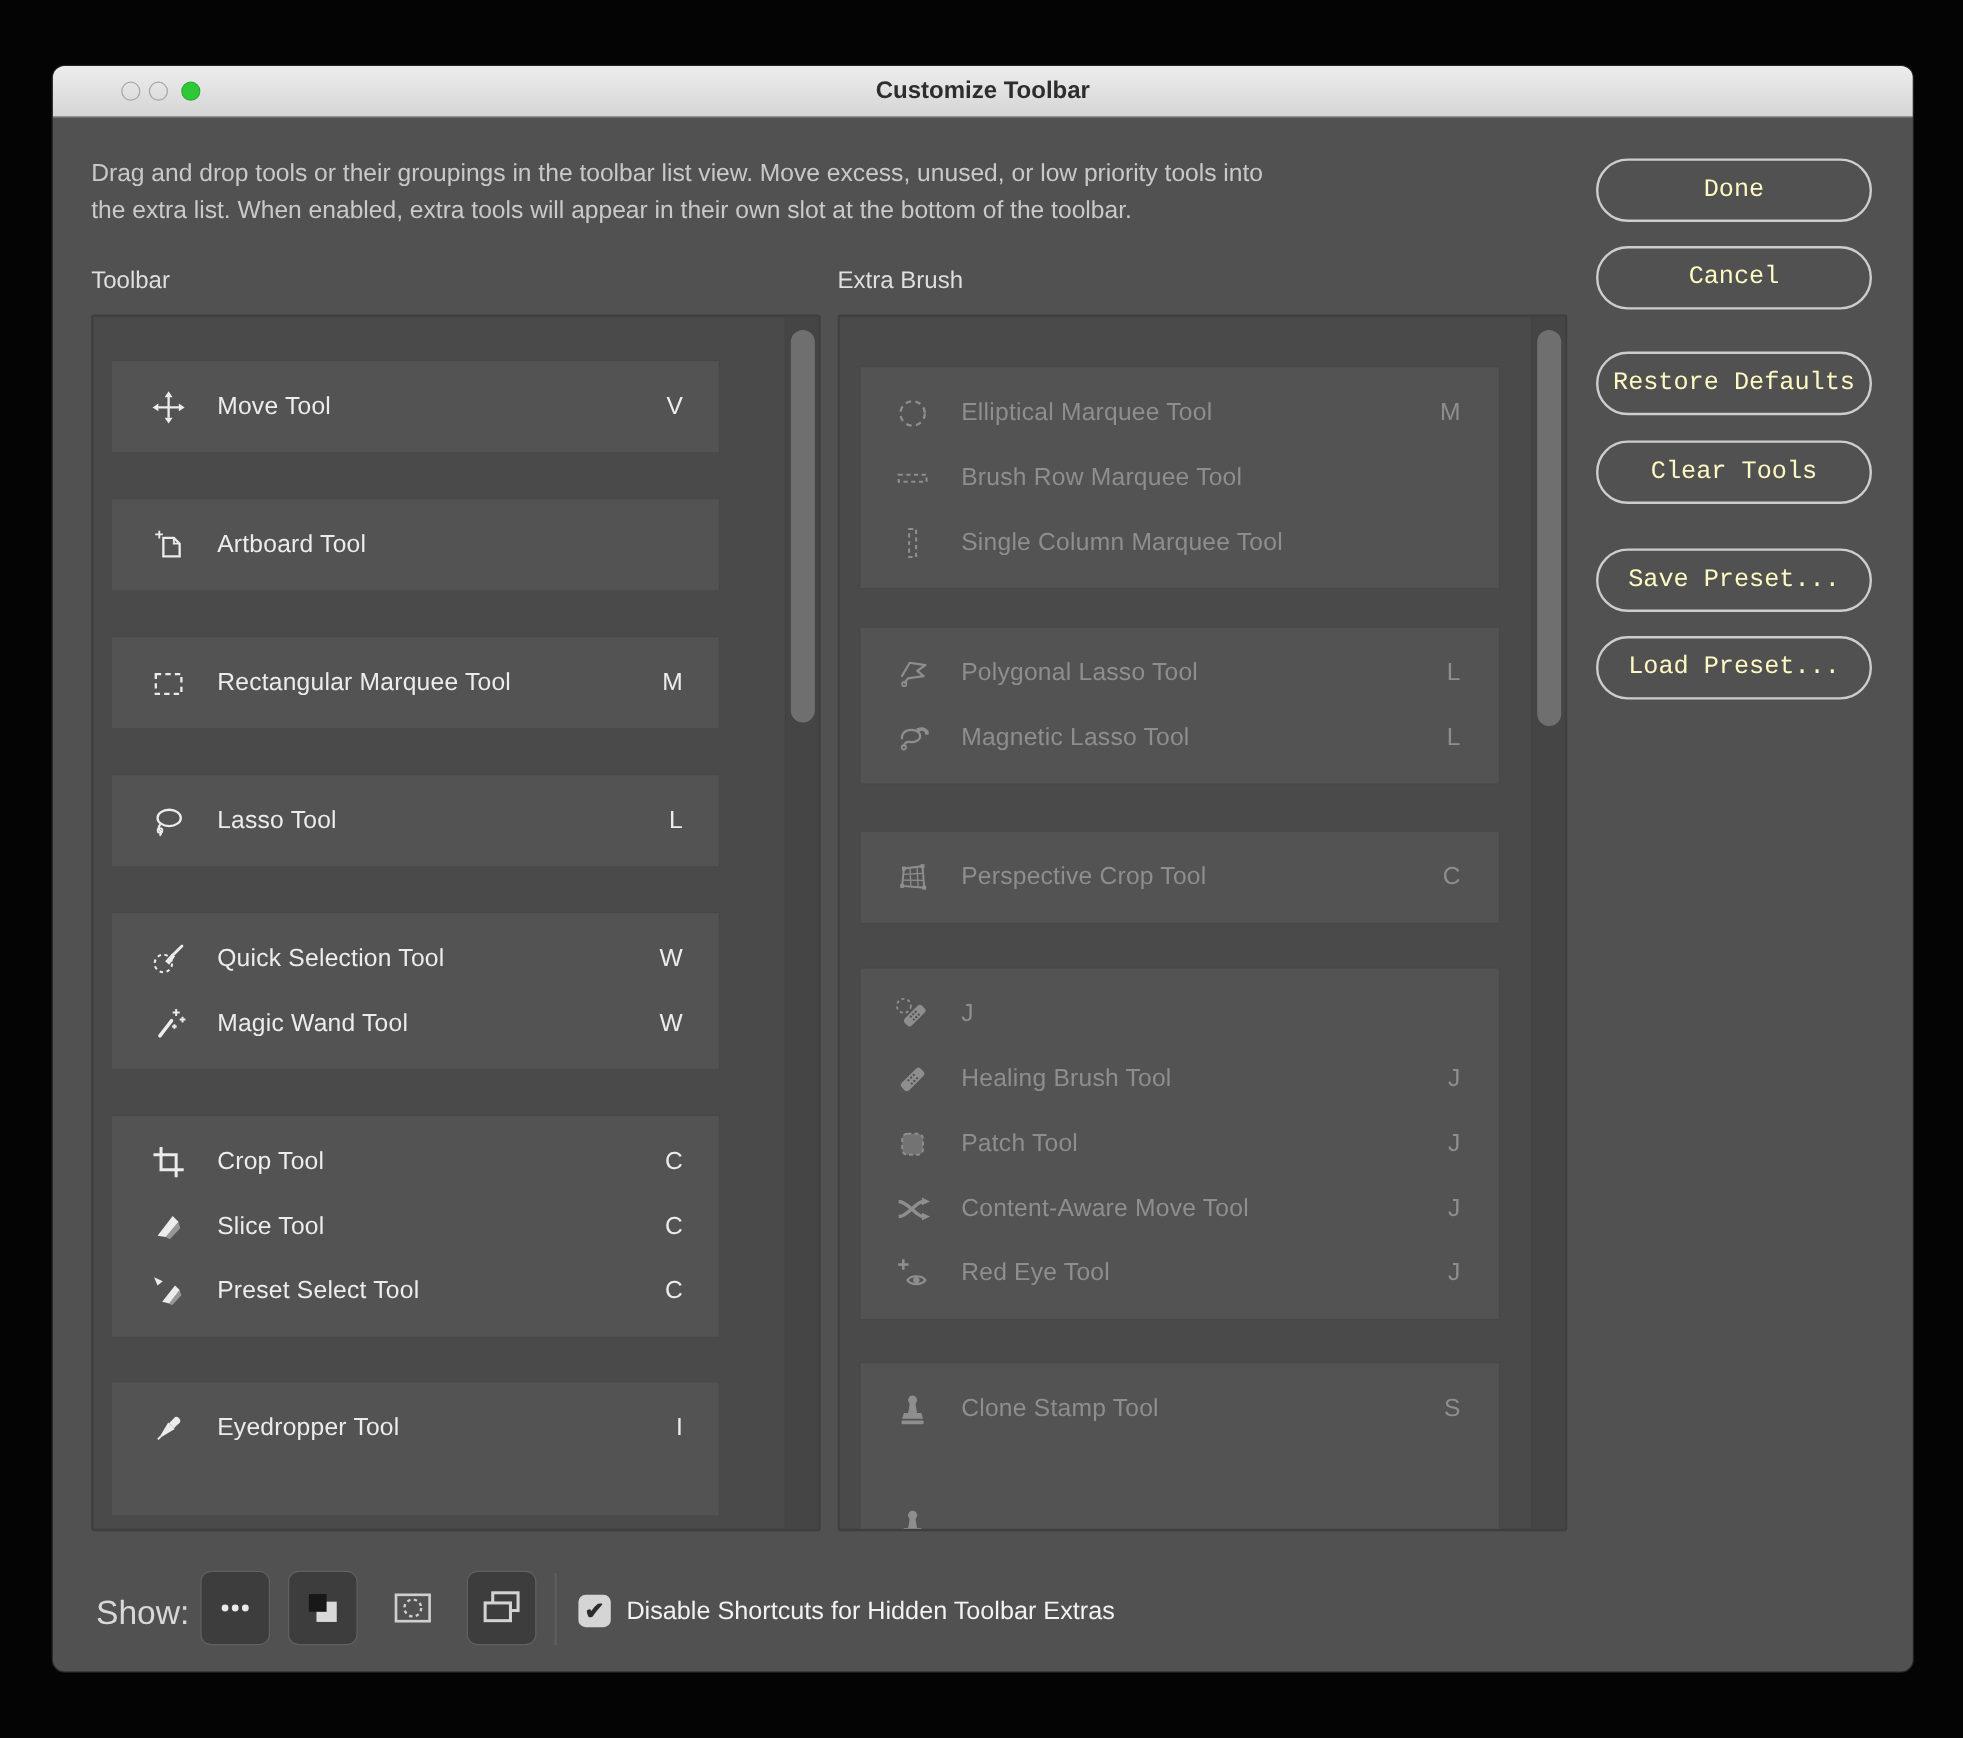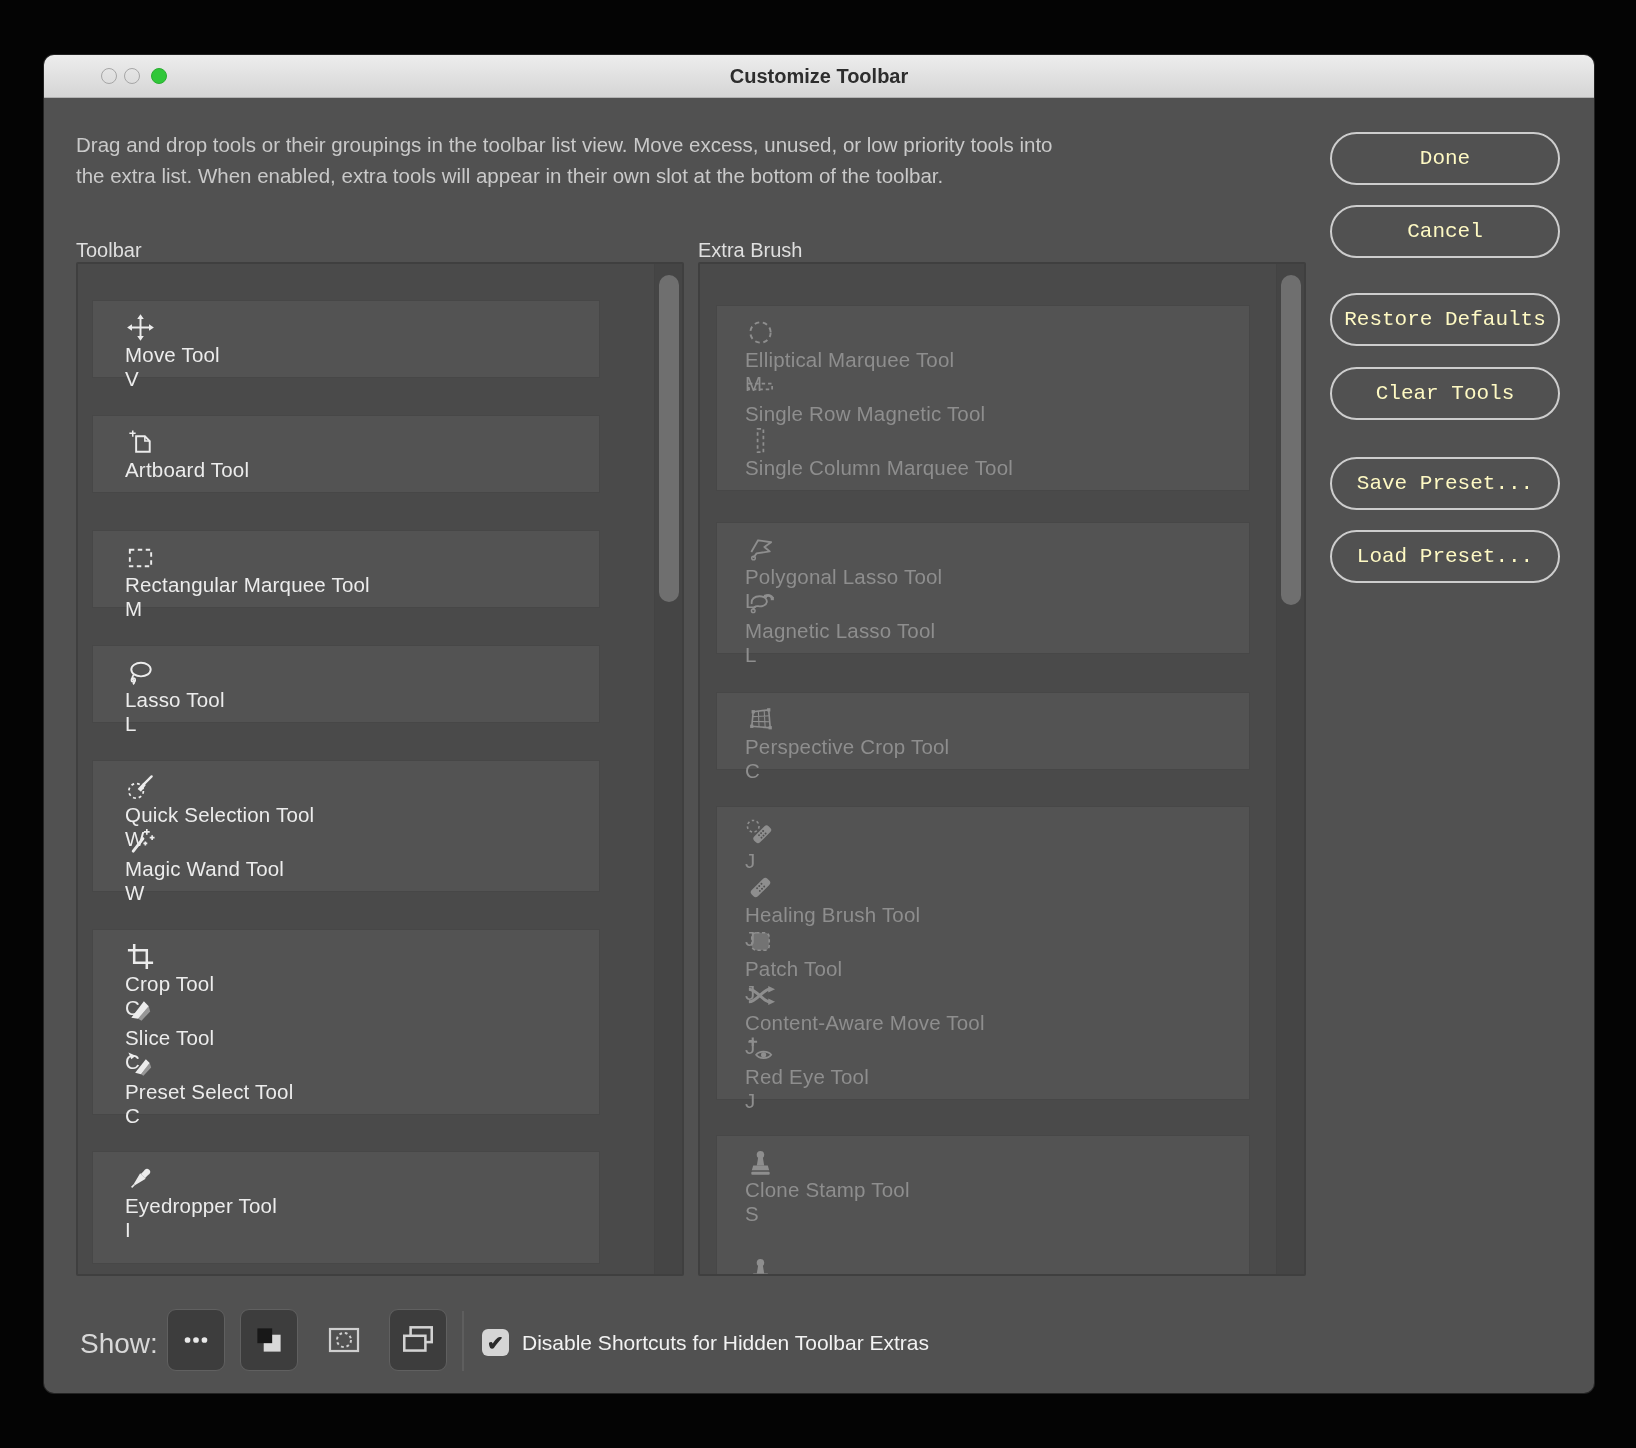--- a/index.html
+++ b/index.html
@@ -5,32 +5,32 @@
   html,body{margin:0;padding:0;background:#000;}
   .canvas{position:relative;width:1636px;height:1448px;background:#040404;font-family:"Liberation Sans",sans-serif;overflow:hidden;}
   .dialog{position:absolute;left:44px;top:55px;width:1550px;height:1338px;background:#515151;border-radius:10px;box-shadow:0 0 0 1px #232323;}
   .titlebar{position:absolute;left:0;top:0;right:0;height:42px;background:linear-gradient(#ededed,#d5d5d5);border-bottom:1px solid #b2b2b2;border-radius:10px 10px 0 0;}
   .title{position:absolute;left:0;right:0;top:0;height:46px;line-height:42px;text-align:center;font-size:20px;font-weight:600;color:#2d2d2d;}
   .light{position:absolute;top:13px;width:16px;height:16px;border-radius:50%;box-sizing:border-box;}
   .light.off{border:1.5px solid #a6a6a6;background:transparent;}
   .light.on{background:#30c739;border:1.5px solid #2aad31;}
   .l1{left:57px}.l2{left:80px}.l3{left:107px}
   .desc{position:absolute;left:32px;top:74px;width:1195px;font-size:20.5px;line-height:31px;color:#c9c9c9;}
-  .seclabel{position:absolute;top:168px;font-size:20px;color:#dfdfdf;margin-top:16px;}
+  .seclabel{position:absolute;top:168px;font-size:20px;color:#dfdfdf;}
   .seclabel.left{left:32px}.seclabel.right{left:654px}
   .panel{position:absolute;top:207px;height:1014px;width:608px;background:#4a4a4a;border:2px solid #3f3f3f;border-radius:2px;box-sizing:border-box;overflow:hidden;}
   .panel.leftp{left:32px}.panel.rightp{left:654px}
   .scrolltrack{position:absolute;top:0;bottom:0;right:0;width:27px;background:#454545;border-left:1px solid #434343;}
   .thumb{position:absolute;right:3px;width:20px;border-radius:10px;background:#6f6f6f;}
   .leftp .thumb{top:11px;height:327px;}
   .rightp .thumb{top:11px;height:330px;}
   .grp{position:absolute;background:#535353;border:1px solid #474747;box-sizing:border-box;padding:11px 0;}
   .leftp .grp{left:14px;width:508px;}
   .rightp .grp{left:16px;width:534px;}
-  .trow{height:54px;display:flex;padding:0 30px 0 32px;color:#ececec;flex-direction:column;}
+  .trow{height:54px;display:flex;align-items:center;padding:0 30px 0 32px;color:#ececec;}
   .rightp .trow{color:#8e8e8e;padding:0 32px 0 28px;}
   .ticon{width:31px;height:31px;flex:none;margin-right:25px;}
   .tlabel{flex:1;font-size:20.5px;letter-spacing:.2px;white-space:nowrap;}
   .tkey{font-size:20.5px;}
   .partial-icon{position:absolute;left:28px;top:119px;width:31px;height:31px;color:#8e8e8e;}
   .pill{position:absolute;left:1286px;width:230px;height:53px;border:2px solid #cdcdcd;border-radius:28px;background:transparent;color:#fef9c3;font-size:21px;font-family:Liberation Mono, monospace;display:flex;align-items:center;justify-content:center;box-sizing:border-box;cursor:default;}
   .p-done{top:77px}.p-cancel{top:150px}.p-restore{top:238px}.p-clear{top:312px}.p-save{top:402px}.p-load{top:475px}
   .showlabel{position:absolute;left:36px;top:1275px;height:27px;line-height:27px;font-size:28px;color:#d8d8d8;}
   .fbtn{position:absolute;top:1254px;width:58px;height:62px;border-radius:9px;background:#3d3d3d;border:1.5px solid #606060;box-sizing:border-box;display:flex;align-items:center;justify-content:center;}
   .fbtn.flat{background:transparent;border:none;}
@@ -282,21 +282,21 @@
           <svg class="ticon" viewBox="0 0 32 32">
               <use href="#i-marquee-ellipse"></use>
             </svg>
           <span class="tlabel">Elliptical Marquee Tool</span>
           <span class="tkey">M</span>
         </div>
         <div class="trow">
           <svg class="ticon" viewBox="0 0 32 32">
               <use href="#i-marquee-row"></use>
             </svg>
-          <span class="tlabel">Single Row Magnetic Tool</span>
+          <span class="tlabel">Brush Row Marquee Tool</span>
           <span class="tkey"></span>
         </div>
         <div class="trow">
           <svg class="ticon" viewBox="0 0 32 32">
               <use href="#i-marquee-col"></use>
             </svg>
           <span class="tlabel">Single Column Marquee Tool</span>
           <span class="tkey"></span>
         </div>
       </div>

